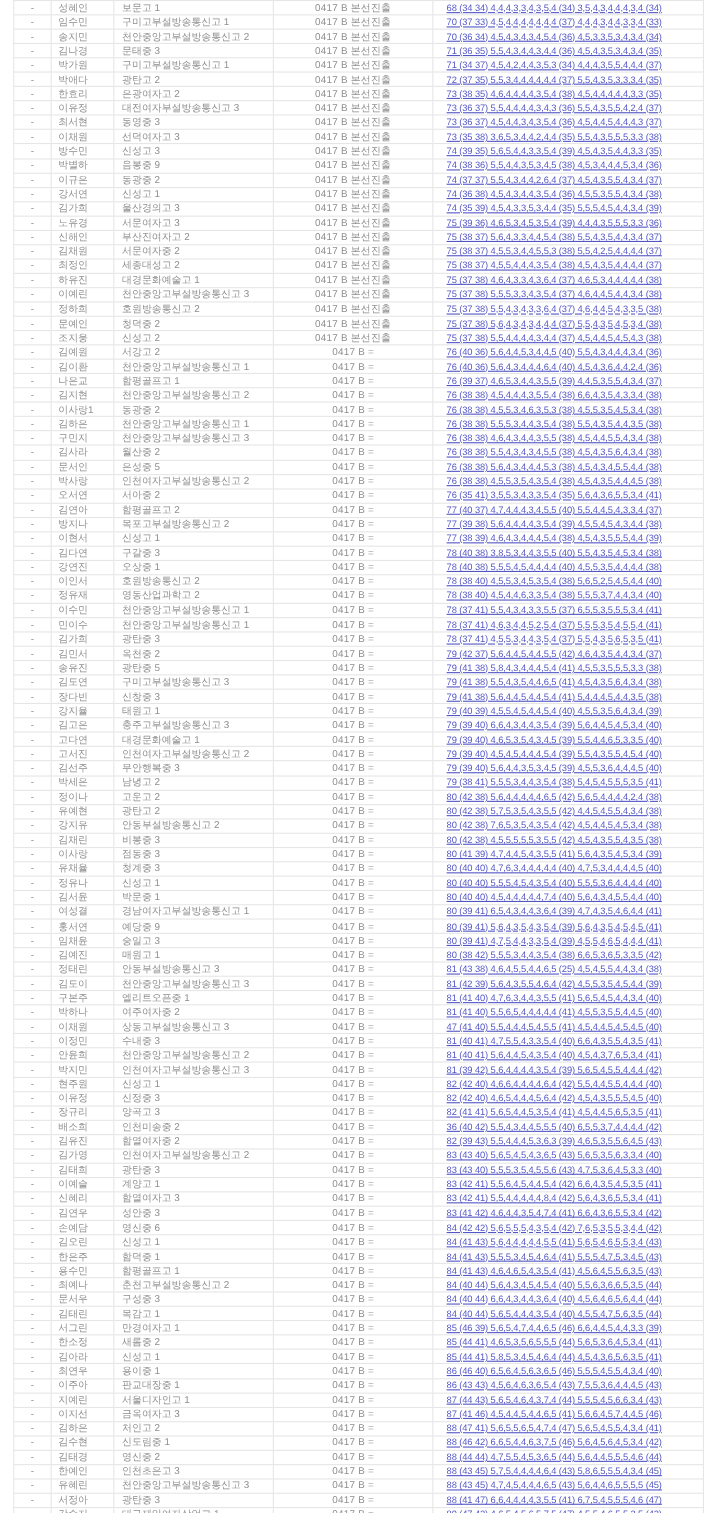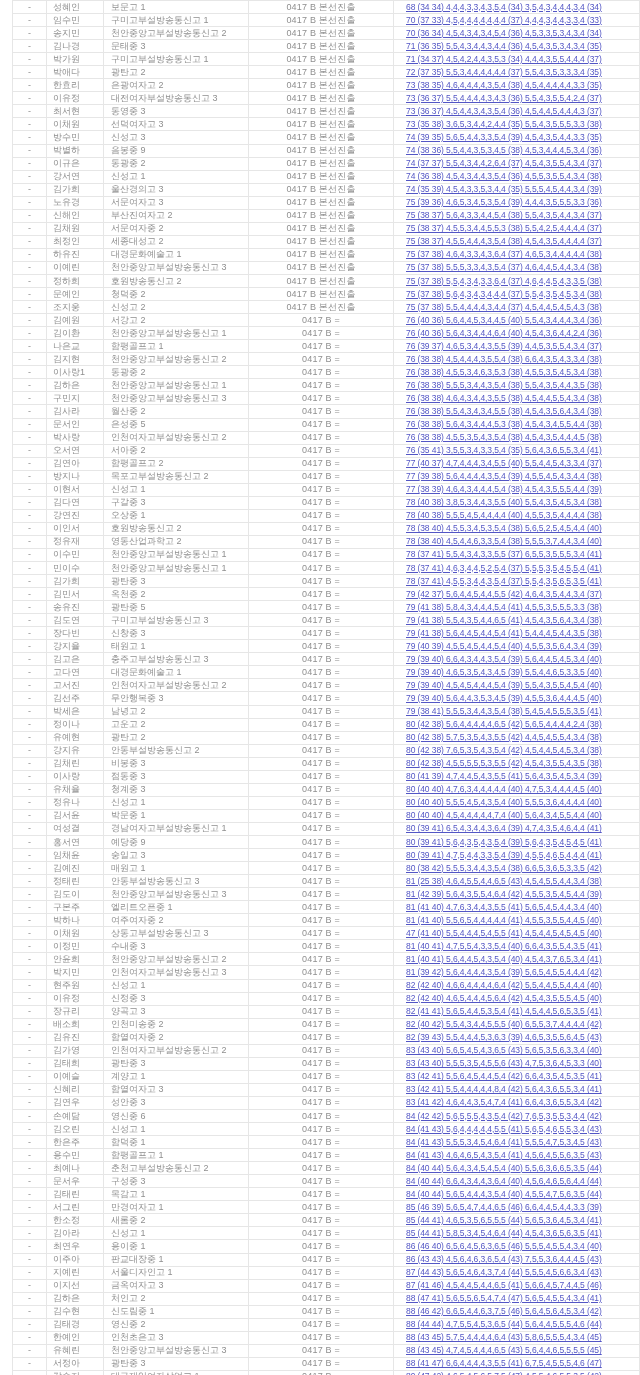--- a/index.html
+++ b/index.html
@@ -499,21 +499,21 @@
           <td class="c-name">김예진</td>
           <td class="c-school">매원고 1</td>
           <td class="c-status">0417 B =</td>
           <td class="c-score"><a href="#">80 (38 42) 5,5,5,3,4,4,3,5,4 (38) 6,6,5,3,6,5,3,3,5 (42)</a></td>
         </tr>
         <tr>
           <td class="c-dash">-</td>
           <td class="c-name">정태린</td>
           <td class="c-school">안동부설방송통신고 3</td>
           <td class="c-status">0417 B =</td>
-          <td class="c-score"><a href="#">81 (25 38) 4,6,4,5,5,4,4,6,5 (43) 4,5,4,5,5,4,4,3,4 (38)</a></td>
+          <td class="c-score"><a href="#">81 (43 38) 4,6,4,5,5,4,4,6,5 (25) 4,5,4,5,5,4,4,3,4 (38)</a></td>
         </tr>
         <tr>
           <td class="c-dash">-</td>
           <td class="c-name">김도이</td>
           <td class="c-school">천안중앙고부설방송통신고 3</td>
           <td class="c-status">0417 B =</td>
           <td class="c-score"><a href="#">81 (42 39) 5,6,4,3,5,5,4,6,4 (42) 4,5,5,3,5,4,5,4,4 (39)</a></td>
         </tr>
         <tr>
           <td class="c-dash">-</td>
@@ -576,21 +576,21 @@
           <td class="c-name">장규리</td>
           <td class="c-school">양곡고 3</td>
           <td class="c-status">0417 B =</td>
           <td class="c-score"><a href="#">82 (41 41) 5,6,5,4,4,5,3,5,4 (41) 4,5,4,4,5,6,5,3,5 (41)</a></td>
         </tr>
         <tr>
           <td class="c-dash">-</td>
           <td class="c-name">배소희</td>
           <td class="c-school">인천미송중 2</td>
           <td class="c-status">0417 B =</td>
-          <td class="c-score"><a href="#">82 (40 42) 5,5,4,3,4,4,5,5,5 (40) 6,5,5,3,7,4,4,4,4 (42)</a></td>
+          <td class="c-score"><a href="#">36 (40 42) 5,5,4,3,4,4,5,5,5 (40) 6,5,5,3,7,4,4,4,4 (42)</a></td>
         </tr>
         <tr>
           <td class="c-dash">-</td>
           <td class="c-name">김유진</td>
           <td class="c-school">함열여자중 2</td>
           <td class="c-status">0417 B =</td>
           <td class="c-score"><a href="#">82 (39 43) 5,5,4,4,4,5,3,6,3 (39) 4,6,5,3,5,5,6,4,5 (43)</a></td>
         </tr>
         <tr>
           <td class="c-dash">-</td>

